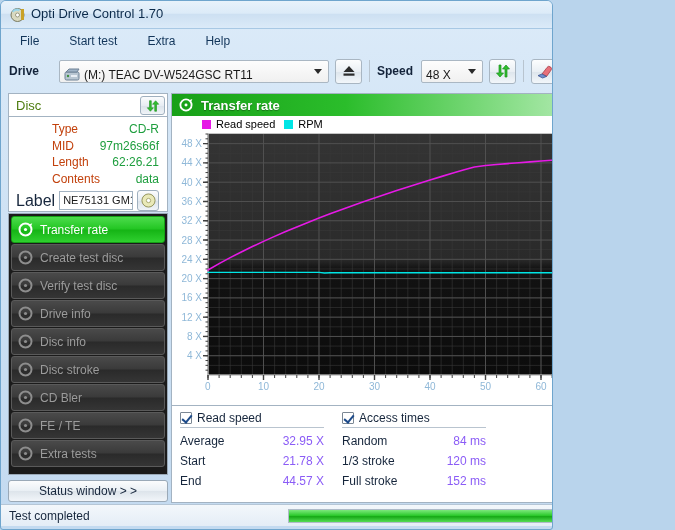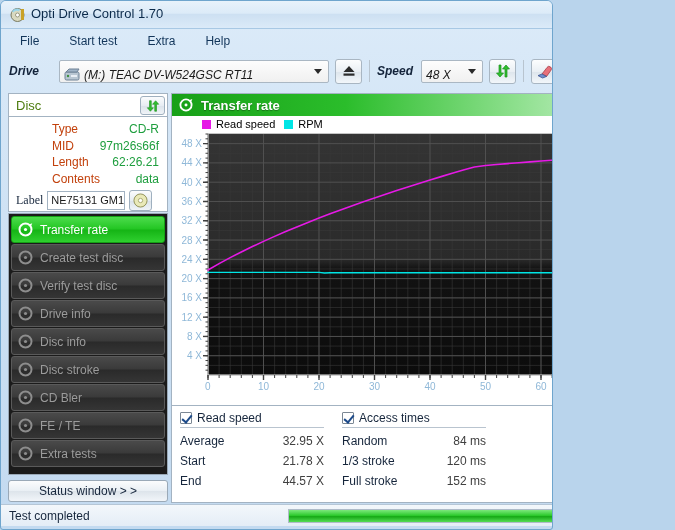--- a/index.html
+++ b/index.html
@@ -48,21 +48,21 @@
   .max-g { width:10px; height:9px; border:1px solid #2b5a86; border-top-width:3px; }
   
   .menubar {
     position:absolute; left:0; top:28px; width:675px; height:23px;
     display:flex; align-items:center; padding-left:10px; gap:12px;
   }
   .menuitem { padding:3px 9px; font-size:12px; color:#12355a; border-radius:2px; cursor:default; }
   
   .drivebar {
     position:absolute; left:0; top:51px; width:675px; height:38px;
-    display:flex; align-items:center; padding:0 8px;font-style:italic;
+    display:flex; align-items:center; padding:0 8px;
   }
   .lbl { font-weight:bold; font-size:12px; color:#13233a; }
   .combo {
     height:23px; background:linear-gradient(to bottom,#fdfdfd,#f0f0f0);
     border:1px solid #aab7c3; border-radius:2px;
     display:flex; align-items:flex-end; padding:0 2px 0 4px;
     position:relative;
   }
   .combo .txt { font-size:12px; color:#1a1a1a; white-space:nowrap; overflow:hidden; }
   .combo .arrow {
@@ -93,21 +93,21 @@
   }
   .discinfo {
     position:absolute; left:7px; top:116px; width:160px; height:95px;
     background:#fff; border:1px solid #a3b3c2; border-top:none;
     padding:4px 8px 0 7px;
   }
   .inforow { display:flex; justify-content:space-between; font-size:12px; line-height:16.5px; }
   .inforow .k { color:#c2410c;margin-left:36px; }
   .inforow .v { color:#1e9e3e; }
   .labelrow { display:flex; align-items:center; margin-top:3px; gap:4px; }
-  .labelrow .k { color:#16263c; font-size:12px;font-family:Liberation Serif, serif; }
+  .labelrow .k { color:#16263c; font-size:16px; }
   .labelinput {
     width:78px; height:19px; background:#fff; border:1px solid #a3b3c2;
     font-size:11px; color:#1a1a1a; padding:0 3px; line-height:17px;
     overflow:hidden; white-space:nowrap;
   }
   .cdbtn {
     width:23px; height:21px; border:1px solid #9fb0bf; border-radius:3px;
     background:linear-gradient(to bottom,#fbfcfd,#e7edf3 50%,#dae2ea 51%,#f0f4f8);
     display:flex; align-items:center; justify-content:center;
   }
@@ -168,21 +168,21 @@
     position:relative; border-radius:1px;
   }
   .chk:after {
     content:""; position:absolute; left:3px; top:0px; width:4px; height:8px;
     border:solid #1c4a8a; border-width:0 2px 2px 0; transform:rotate(40deg);
   }
   .reshead .ht { font-size:12px; color:#16263c; }
   .hr { height:1px; background:#b9c4cf; margin:1px 0 3px 0; width:144px; }
   .resrow { display:flex; justify-content:space-between; font-size:12px; line-height:20px; width:144px; }
   .resrow .k { color:#16263c; }
-  .resrow .v { color:#404040; }
+  .resrow .v { color:#8b5cf6; }
   .resrow.wide { width:160px; }
   .actbtn {
     width:76px; height:21px; margin-left:auto; margin-top:3px;
     border:1px solid #9aa9b7; border-radius:3px;
     background:linear-gradient(to bottom,#fbfcfd,#eaeff4 50%,#dde5ec 51%,#f1f5f9);
     display:flex; align-items:center; justify-content:center;
     font-size:12px; color:#16263c;
   }
   
   .statusbar {

